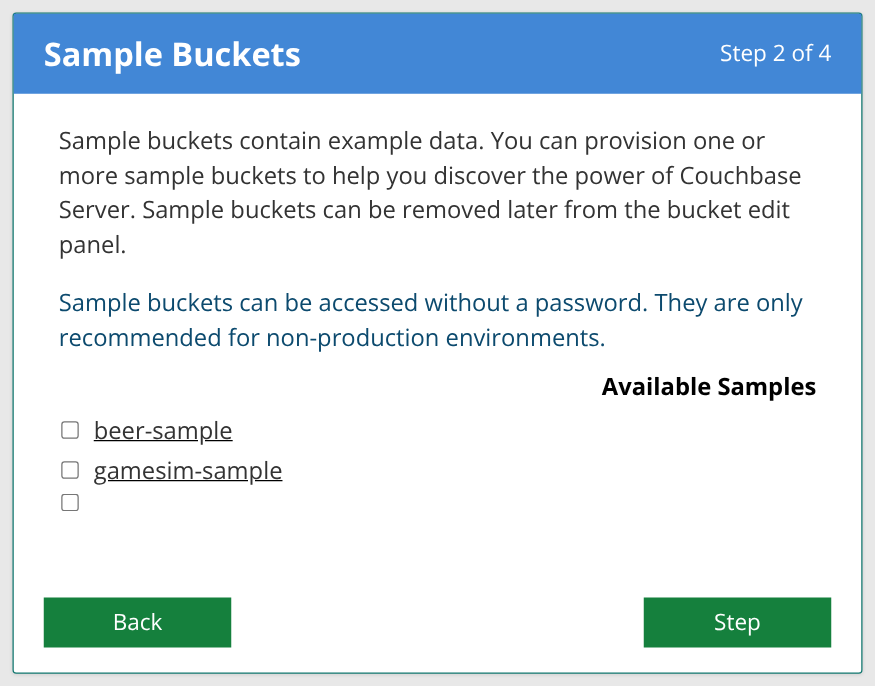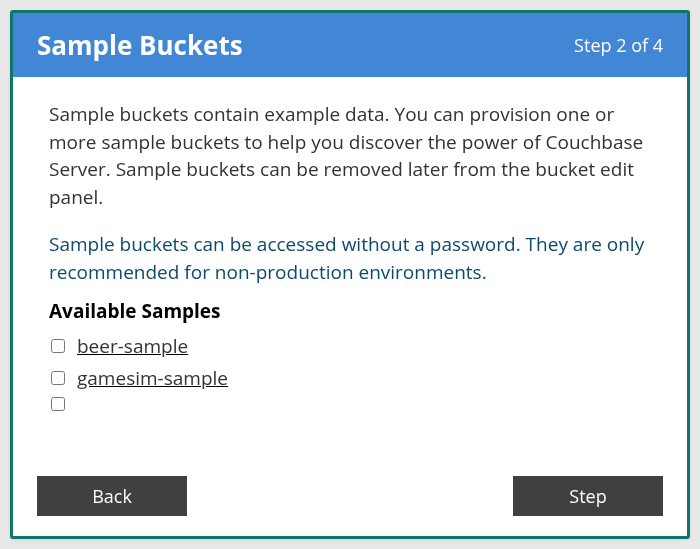--- a/index.html
+++ b/index.html
@@ -9,21 +9,21 @@
     }
     body {
       font-family: "Open Sans", "Helvetica Neue", Helvetica, Arial, sans-serif;
       background: #e8e8e8;
       width: 700px;
       height: 549px;
       padding: 10px;
     }
     .dialog {
       background: #fff;
-      border: 3px solid #0f766e;
+      border: 1px solid #0f766e;
       border-radius: 3px;
       width: 100%;
       height: 100%;
       display: flex;
       flex-direction: column;
       box-shadow: 0 1px 3px rgba(0,0,0,0.1);
     }
     .dialog-header {
       background: #4287d6;
       color: #fff;
@@ -54,20 +54,21 @@
       font-size: 19px;
       line-height: 1.45;
       color: #0c4a6e;
       margin-bottom: 12px;
     }
     .section-heading {
       font-size: 19px;
       font-weight: 700;
       color: #000;
       margin-bottom: 6px;
+      text-align: right;
     }
     .sample-list {
       list-style: none;
       text-decoration: underline;
     }
     .sample-item {
       display: flex;
       align-items: center;
       padding: 3px 0;
       font-size: 19px;
@@ -78,21 +79,21 @@
       height: 14px;
       margin-right: 12px;
       margin-left: 2px;
     }
     .dialog-footer {
       padding: 14px 24px 20px 24px;
       display: flex;
       justify-content: space-between;
     }
     .btn {
-      background: #404040;
+      background: #15803d;
       color: #fff;
       border: none;
       font-size: 18px;
       padding: 8px 0;
       width: 150px;
       cursor: pointer;
       font-family: inherit;
       text-align: center;
     }
   </style>

